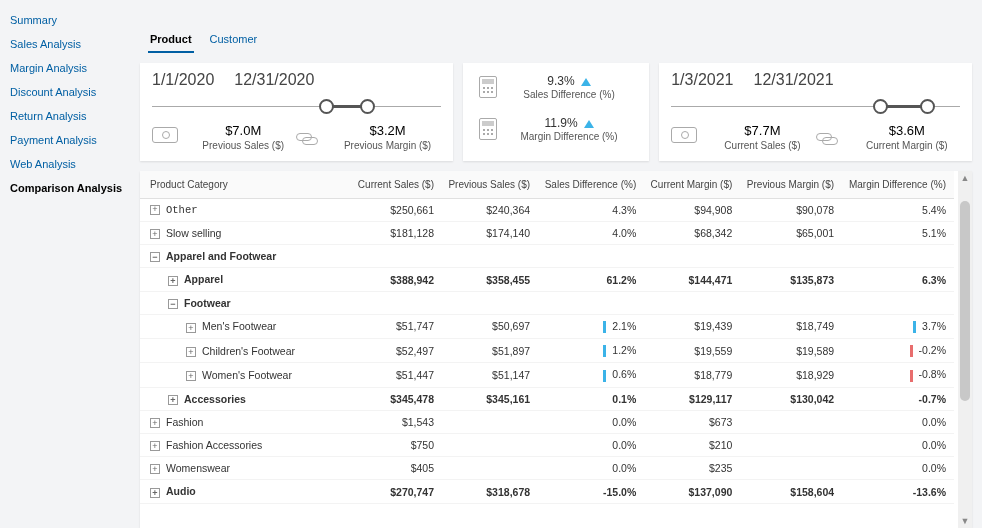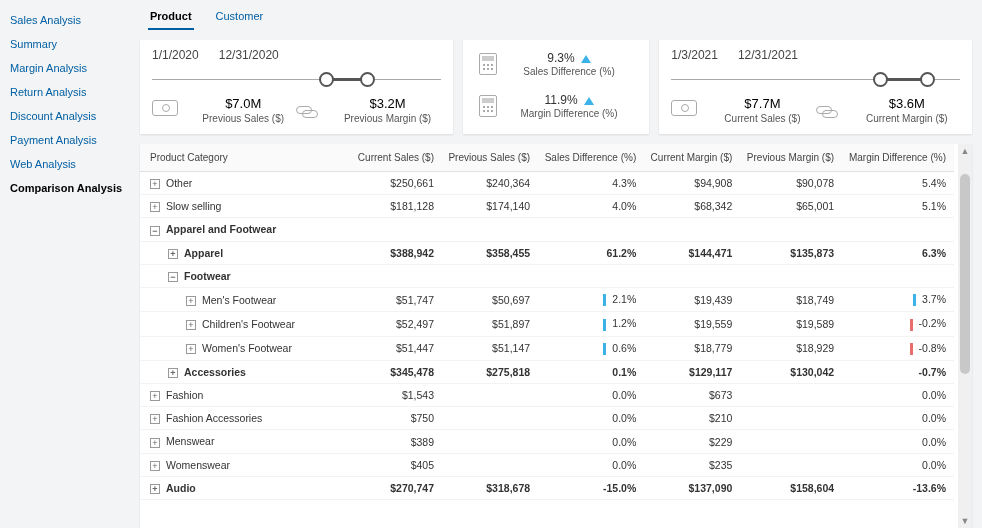--- a/index.html
+++ b/index.html
@@ -14,31 +14,31 @@
   body{margin:0;font-family:Arial,Helvetica,sans-serif;font-size:11px;color:var(--text);background:var(--bg);width:982px;height:528px;overflow:hidden;display:flex;}
   
   
   .sidebar{width:140px;padding:8px 0;background:var(--bg);flex-shrink:0;}
   .side-item{padding:6px 10px;color:var(--blue);cursor:pointer;}
   .side-item.active{font-weight:bold;color:#000;}
   
   .main{flex:1;display:flex;flex-direction:column;padding:4px 10px 0 0;min-width:0;}
   
   
-  .tabs{display:flex;gap:20px;padding:0 8px 2px 8px;}
+  .tabs{display:flex;gap:14px;padding:0 8px 2px 8px;margin-top:23px;}
   .tab{padding:6px 2px;color:var(--blue);cursor:pointer;border-bottom:2px solid transparent;}
   .tab.active{font-weight:bold;color:#000;border-bottom-color:var(--blue);}
   
   
   .kpi-row{display:flex;gap:10px;margin:8px 0 10px 0;}
   .card{background:var(--panel);box-shadow:0 1px 2px rgba(0,0,0,.1);flex:1;padding:8px 12px 10px 12px;}
   .card.wide{flex:1.6;}
   .card.narrow{flex:0.9;}
   
-  .slider-head{display:flex;font-size:12px;color:#444;}
+  .slider-head{display:flex;font-size:16px;color:#444;}
   .slider-head span:first-child{margin-right:20px;}
   .slider-track{position:relative;height:24px;margin:6px 0 4px 0;}
   .slider-track:before{content:"";position:absolute;left:0;right:0;top:11px;height:1px;background:#aaa;}
   .slider-fill{position:absolute;top:10px;height:3px;background:#555;}
   .slider-h{position:absolute;top:4px;width:15px;height:15px;border-radius:50%;background:#fff;border:2px solid #555;}
   
   .stat-row{display:flex;}
   .stat{flex:1;display:flex;align-items:center;gap:10px;}
   .stat-ico{width:28px;height:20px;position:relative;}
   .ico-money{border:1px solid #aaa;border-radius:3px;width:26px;height:16px;position:relative;}
@@ -77,25 +77,25 @@
   
   
   .scrollbar-track{width:14px;background:#f0f0f0;position:relative;}
   .scrollbar-thumb{position:absolute;left:2px;right:2px;top:30px;height:200px;background:#c8c8c8;border-radius:5px;}
   .scroll-arr{position:absolute;left:0;right:0;text-align:center;color:#888;font-size:9px;}
 </style>
 </head>
 <body>
 
 <div class="sidebar" id="sidebar">
+    <div class="side-item">Summary</div>
     <div class="side-item">Sales Analysis</div>
-    <div class="side-item">Summary</div>
     <div class="side-item">Margin Analysis</div>
+    <div class="side-item">Discount Analysis</div>
     <div class="side-item">Return Analysis</div>
-    <div class="side-item">Discount Analysis</div>
     <div class="side-item">Payment Analysis</div>
     <div class="side-item">Web Analysis</div>
     <div class="side-item active">Comparison Analysis</div>
   </div>
 
 <div class="main">
 
   <div class="tabs" id="tabs">
       <div class="tab active">Product</div>
       <div class="tab">Customer</div>
@@ -194,21 +194,21 @@
               <th>Current Sales ($)</th>
               <th>Previous Sales ($)</th>
               <th>Sales Difference (%)</th>
               <th>Current Margin ($)</th>
               <th>Previous Margin ($)</th>
               <th>Margin Difference (%)</th>
             </tr>
           </thead>
         <tbody id="tbody">
             <tr>
-              <td class="lbl" style="padding-left: 10px;"><span class="exp">+</span>Other</td>
+              <td class="lbl" style="padding-left: 10px; font-family: Liberation Mono, monospace;"><span class="exp">+</span>Other</td>
               <td>$250,661</td>
               <td>$240,364</td>
               <td>4.3%</td>
               <td>$94,908</td>
               <td>$90,078</td>
               <td>5.4%</td>
             </tr>
             <tr>
               <td class="lbl" style="padding-left: 10px;"><span class="exp">+</span>Slow selling</td>
               <td>$181,128</td>
@@ -268,50 +268,41 @@
               <td>$51,447</td>
               <td>$51,147</td>
               <td><span class="sbar b"></span>0.6%</td>
               <td>$18,779</td>
               <td>$18,929</td>
               <td><span class="sbar r"></span>-0.8%</td>
             </tr>
             <tr class="bold">
               <td class="lbl" style="padding-left: 28px;"><span class="exp">+</span>Accessories</td>
               <td>$345,478</td>
-              <td>$275,818</td>
+              <td>$345,161</td>
               <td>0.1%</td>
               <td>$129,117</td>
               <td>$130,042</td>
               <td>-0.7%</td>
             </tr>
             <tr>
               <td class="lbl" style="padding-left: 10px;"><span class="exp">+</span>Fashion</td>
               <td>$1,543</td>
               <td></td>
               <td>0.0%</td>
               <td>$673</td>
               <td></td>
               <td>0.0%</td>
             </tr>
             <tr>
               <td class="lbl" style="padding-left: 10px;"><span class="exp">+</span>Fashion Accessories</td>
               <td>$750</td>
               <td></td>
               <td>0.0%</td>
               <td>$210</td>
-              <td></td>
-              <td>0.0%</td>
-            </tr>
-            <tr>
-              <td class="lbl" style="padding-left: 10px;"><span class="exp">+</span>Menswear</td>
-              <td>$389</td>
-              <td></td>
-              <td>0.0%</td>
-              <td>$229</td>
               <td></td>
               <td>0.0%</td>
             </tr>
             <tr>
               <td class="lbl" style="padding-left: 10px;"><span class="exp">+</span>Womenswear</td>
               <td>$405</td>
               <td></td>
               <td>0.0%</td>
               <td>$235</td>
               <td></td>

